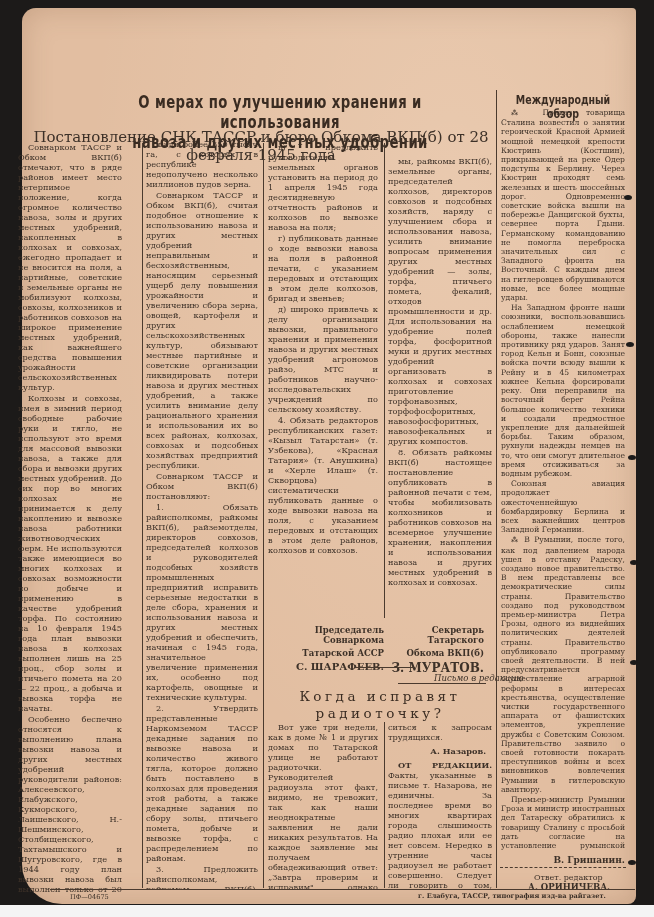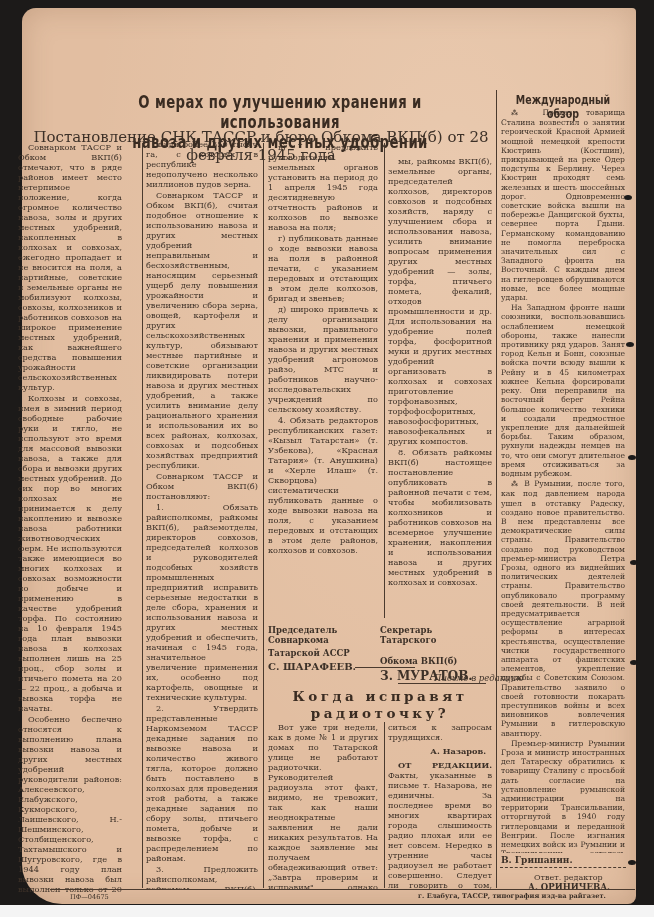--- a/index.html
+++ b/index.html
@@ -9,23 +9,23 @@
   .paper{position:absolute;left:22px;top:8px;width:614px;height:896px;background:#e2bea1;border-radius:14px 4px 8px 40px;box-shadow:inset 0 0 30px rgba(120,80,50,0.25);}
   .paper::after{content:"";position:absolute;inset:0;background:radial-gradient(ellipse at 70% 20%,rgba(255,235,215,0.25),transparent 60%);border-radius:inherit;pointer-events:none;}
   .hole{position:absolute;width:8px;height:5px;background:#1c1a19;border-radius:50%;}
   .col{position:absolute;color:#3d3128;font-size:8.2px;line-height:10px;text-align:justify;overflow:hidden;word-spacing:0px;}
   .col p{margin:0 0 1px 0;text-indent:10px;}
   .vrule{position:absolute;width:1px;background:#4a3a2e;}
   .hrule{position:absolute;height:1px;background:#4a3a2e;}
   .main-title{position:absolute;left:70px;top:92px;width:420px;text-align:center;font-family:"DejaVu Sans",sans-serif;font-weight:bold;color:#3a2c22;font-size:17px;line-height:20px;transform:scaleX(0.78);transform-origin:center top;letter-spacing:0.5px;}
   .subtitle{position:absolute;left:26px;top:128px;width:470px;text-align:center;font-size:15px;color:#3d3128;}
   .intl-title{position:absolute;left:499px;top:93px;width:128px;text-align:center;font-family:"DejaVu Sans",sans-serif;font-weight:bold;font-size:11.5px;color:#3a2c22;transform:scaleX(0.82);transform-origin:center;}
-  .sig{position:absolute;font-size:8.5px;color:#3d3128;font-weight:bold;text-align:left;}
+  .sig{position:absolute;font-size:8.5px;color:#3d3128;font-weight:bold;text-align:right;}
   .letter-label{position:absolute;left:398px;top:673px;font-style:italic;font-size:8.5px;color:#3d3128;margin-left:36px;}
-  .radio-title{position:absolute;left:280px;top:688px;width:200px;text-align:center;font-weight:bold;font-size:13.5px;line-height:17px;letter-spacing:3.5px;color:#3a2c22;}
+  .radio-title{position:absolute;left:280px;top:688px;width:200px;text-align:center;font-weight:normal;font-size:13.5px;line-height:17px;letter-spacing:3.5px;color:#3a2c22;}
   .author{font-weight:bold;text-align:right;padding-right:6px;text-indent:0 !important;}
   .editor-label{position:absolute;left:534px;top:873px;font-size:8px;color:#3d3128;}
   .editor-name{position:absolute;left:528px;top:882px;font-size:8.5px;font-weight:bold;color:#3d3128;}
   .imprint{position:absolute;left:418px;top:892px;font-size:6.6px;font-weight:bold;color:#3d3128;}
   .code{position:absolute;left:70px;top:893px;font-size:6.6px;color:#3d3128;}
   .bullet{font-size:7px;}
 </style>
 </head>
 <body>
 
@@ -81,21 +81,21 @@
 
 </div>
 
 <div class="sig" style="left:268px;top:625px;width:116px;">
   <div>Председатель Совнаркома</div>
   <div style="margin-top:3px;">Татарской АССР</div>
   <div style="margin-top:3px;font-size:10px;">С. ШАРАФЕЕВ.</div>
 </div>
 <div class="sig" style="left:380px;top:625px;width:104px;">
   <div>Секретарь Татарского</div>
-  <div style="margin-top:11px;">Обкома ВКП(б)</div>
+  <div style="margin-top:3px;">Обкома ВКП(б)</div>
   <div style="margin-top:3px;font-size:12px;">З. МУРАТОВ.</div>
 </div>
 <div class="hrule" style="left:355px;top:667px;width:60px;"></div>
 
 <div class="letter-label">Письмо в редакцию</div>
 <div class="hrule" style="left:398px;top:683px;width:88px;"></div>
 <div class="radio-title">
   <div>Когда исправят</div>
   <div>радиоточку?</div>
 </div>
@@ -110,20 +110,21 @@
   <p class="author" style="margin:4px 0;">А. Назаров.</p>
   <p><b>ОТ РЕДАКЦИИ.</b> <span>Факты, указанные в письме т. Назарова, не единичны. За последнее время во многих квартирах города слышимость радио плохая или ее нет совсем. Нередко в утренние часы радиоузел не работает совершенно. Следует ли говорить о том, какой это приносит вред?</span></p>
 
 </div>
 
 <div class="vrule" style="left:496px;top:90px;height:798px;"></div>
 <div class="intl-title">Международный обзор</div>
 <div class="col" style="left:501px;top:108px;width:124px;height:745px;font-size:7.6px;line-height:9.2px;">
   <p><span class="bullet">⁂ </span><span>Приказ товарища Сталина возвестил о занятии героической Красной Армией мощной немецкой крепости Кюстринь (Костшин), прикрывающей на реке Одер подступы к Берлину. Через Кюстрин проходят семь железных и шесть шоссейных дорог. Одновременно советские войска вышли на побережье Данцигской бухты, севернее порта Гдыни. Германскому командованию не помогла переброска значительных сил с Западного фронта на Восточный. С каждым днем на гитлеровцев обрушиваются новые, все более мощные удары.</span></p>
   <p>На Западном фронте наши союзники, воспользовавшись ослаблением немецкой обороны, также нанесли противнику ряд ударов. Занят город Кельн и Бонн, союзные войска почти всюду вышли к Рейну и в 45 километрах южнее Кельна форсировали реку. Они переправили на восточный берег Рейна большое количество техники и создали предмостное укрепление для дальнейшей борьбы. Таким образом, рухнули надежды немцев на то, что они смогут длительное время отсиживаться за водным рубежом.</p>
+  <p>Союзная авиация продолжает ожесточеннейшую бомбардировку Берлина и всех важнейших центров Западной Германии.</p>
   <p><span class="bullet">⁂ </span><span>В Румынии, после того, как под давлением народа ушел в отставку Радеску, создано новое правительство. В нем представлены все демократические силы страны. Правительство создано под руководством премьер-министра Петра Грозы, одного из виднейших политических деятелей страны. Правительство опубликовало программу своей деятельности. В ней предусматривается осуществление аграрной реформы в интересах крестьянства, осуществление чистки государственного аппарата от фашистских элементов, укрепление дружбы с Советским Союзом. Правительство заявило о своей готовности покарать преступников войны и всех виновников вовлечения Румынии в гитлеровскую авантюру.</span></p>
   <p>Премьер-министр Румынии Гроза и министр иностранных дел Татареску обратились к товарищу Сталину с просьбой дать согласие на установление румынской администрации на территории Трансильвании, отторгнутой в 1940 году гитлеровцами и переданной Венгрии. После изгнания немецких войск из Румынии и Трансильвании осталась немецко-фашистская агентура, которая, пользуясь поддержкой тогдашнего правительства Румынии, совершала диверсии и саботаж, направленные против Красной Армии. Это вынудило Советское командование навести здесь — в тылу наших войск — надлежащий порядок и установить свою администрацию.</p>
 
 </div>
 <div class="sig" style="left:501px;top:855px;width:124px;font-size:9px;">В. Гришанин.</div>
 <div class="hrule" style="left:500px;top:867px;width:126px;background:none;border-top:1px dashed #4a3a2e;"></div>
 
 <div class="editor-label">Ответ. редактор</div>
 <div class="editor-name">А. ОРИНИЧЕВА.</div>
 <div class="hrule" style="left:50px;top:889px;width:585px;"></div>

